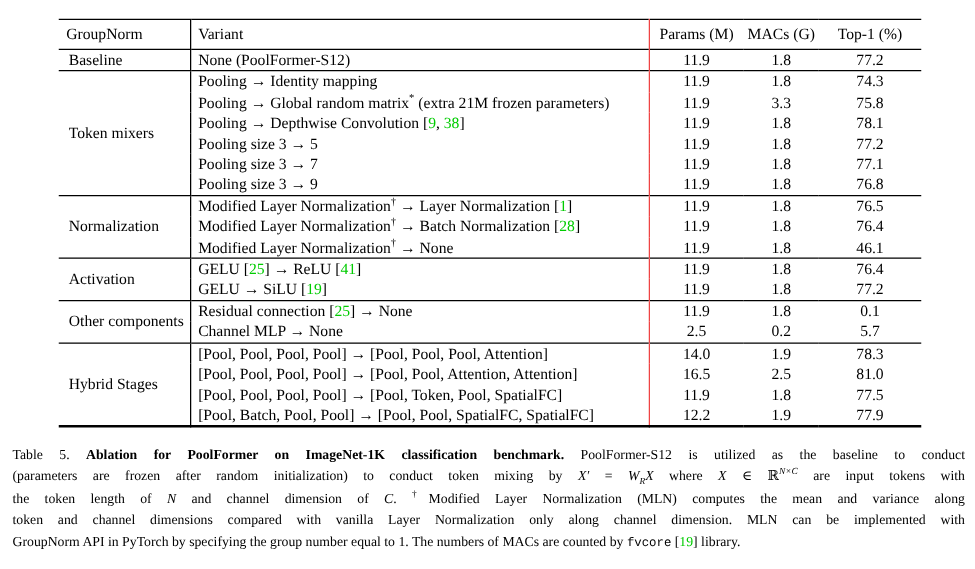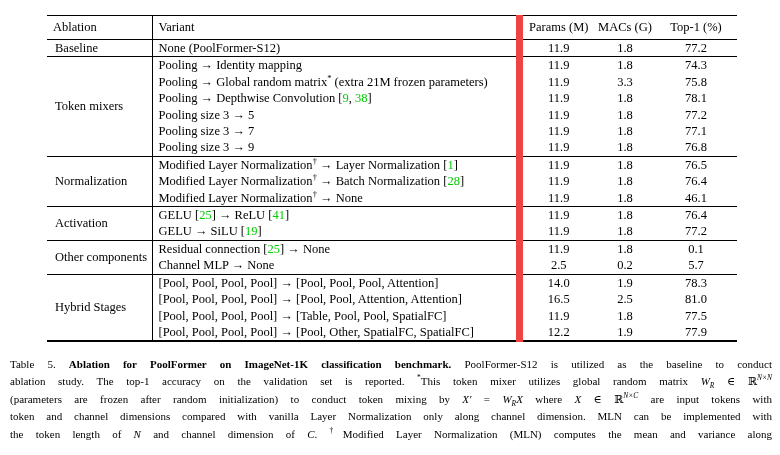--- a/index.html
+++ b/index.html
@@ -32,21 +32,21 @@
   }
   th.h-left { text-align: left; }
   th.h-num  { text-align: center; padding: 3px 1px; }
   td {
     padding: 0 6px;
     line-height: 16.4px;
     white-space: nowrap;
     overflow: hidden;
   }
   td.ablation-cell, th.h-ablation { border-right: 1px solid #000; }
-  td.variant-cell,  th.h-variant  { border-right: 7px solid #ef4444; }
+  td.variant-cell,  th.h-variant  { border-right: 1px solid #ef4444; }
   td.ablation-cell { vertical-align: middle; padding-left: 8px; }
   td.num { text-align: center; padding: 0 14px; }
   
   .caption {
     position: absolute;
     left: 10px; top: 344px;
     width: 762px;
     font-size: 11px;
     line-height: 17.4px;
     margin-top: 12px;
@@ -69,21 +69,21 @@
   <table class="ablation">
     <colgroup>
       <col style="width:105px">
       <col style="width:367px">
       <col style="width:76px">
       <col style="width:60px">
       <col style="width:82px">
     </colgroup>
     <thead>
       <tr>
-          <th class="h-left h-ablation">Ablation</th>
+          <th class="h-left h-ablation">GroupNorm</th>
           <th class="h-left h-variant">Variant</th>
           <th class="h-num">Params (M)</th>
           <th class="h-num">MACs (G)</th>
           <th class="h-num">Top-1 (%)</th>
         </tr>
     </thead>
 
   <tbody>
         <tr>
           <td class="ablation-cell" rowspan="1">Baseline</td>
@@ -191,35 +191,35 @@
           <td class="num">1.9</td>
           <td class="num">78.3</td>
         </tr>
         <tr>
           <td class="variant-cell"><span>[Pool, Pool, Pool, Pool] → [Pool, Pool, Attention, Attention]</span></td>
           <td class="num">16.5</td>
           <td class="num">2.5</td>
           <td class="num">81.0</td>
         </tr>
         <tr>
-          <td class="variant-cell"><span>[Pool, Pool, Pool, Pool] → [Table, Pool, Pool, SpatialFC]</span></td>
+          <td class="variant-cell"><span>[Pool, Pool, Pool, Pool] → [Pool, Token, Pool, SpatialFC]</span></td>
           <td class="num">11.9</td>
           <td class="num">1.8</td>
           <td class="num">77.5</td>
         </tr>
         <tr>
-          <td class="variant-cell"><span>[Pool, Pool, Pool, Pool] → [Pool, Other, SpatialFC, SpatialFC]</span></td>
+          <td class="variant-cell"><span>[Pool, Batch, Pool, Pool] → [Pool, Pool, SpatialFC, SpatialFC]</span></td>
           <td class="num">12.2</td>
           <td class="num">1.9</td>
           <td class="num">77.9</td>
         </tr>
       </tbody>
     </table>
 </div>
 
 <div class="caption">
 
 <div class="cap-line"><span>Table 5. </span><span class="seg-b">Ablation for PoolFormer on ImageNet-1K classification benchmark.</span><span> PoolFormer-S12 is utilized as the baseline to conduct</span></div>
-    <div class="cap-line"><span>ablation study. The top-1 accuracy on the validation set is reported. </span><span class="seg-sup">*</span><span>This token mixer utilizes global random matrix </span><span class="seg-m">W</span><span class="seg-sub">R</span><span> ∈ ℝ</span><span class="seg-msup">N×N</span></div>
     <div class="cap-line"><span>(parameters are frozen after random initialization) to conduct token mixing by </span><span class="seg-m">X′</span><span> = </span><span class="seg-m">W</span><span class="seg-sub">R</span><span class="seg-m">X</span><span> where </span><span class="seg-m">X</span><span> ∈ ℝ</span><span class="seg-msup">N×C</span><span> are input tokens with</span></div>
+    <div class="cap-line"><span>the token length of </span><span class="seg-m">N</span><span> and channel dimension of </span><span class="seg-m">C</span><span>. </span><span class="seg-sup">†</span><span>Modified Layer Normalization (MLN) computes the mean and variance along</span></div>
     <div class="cap-line"><span>token and channel dimensions compared with vanilla Layer Normalization only along channel dimension. MLN can be implemented with</span></div>
-    <div class="cap-line"><span>the token length of </span><span class="seg-m">N</span><span> and channel dimension of </span><span class="seg-m">C</span><span>. </span><span class="seg-sup">†</span><span>Modified Layer Normalization (MLN) computes the mean and variance along</span></div>
+    <div class="cap-line last"><span>GroupNorm API in PyTorch by specifying the group number equal to 1. The numbers of MACs are counted by </span><span class="seg-tt">fvcore</span><span> [</span><span class="seg-c">19</span><span>] library.</span></div>
   </div>
 
 </body></html>

